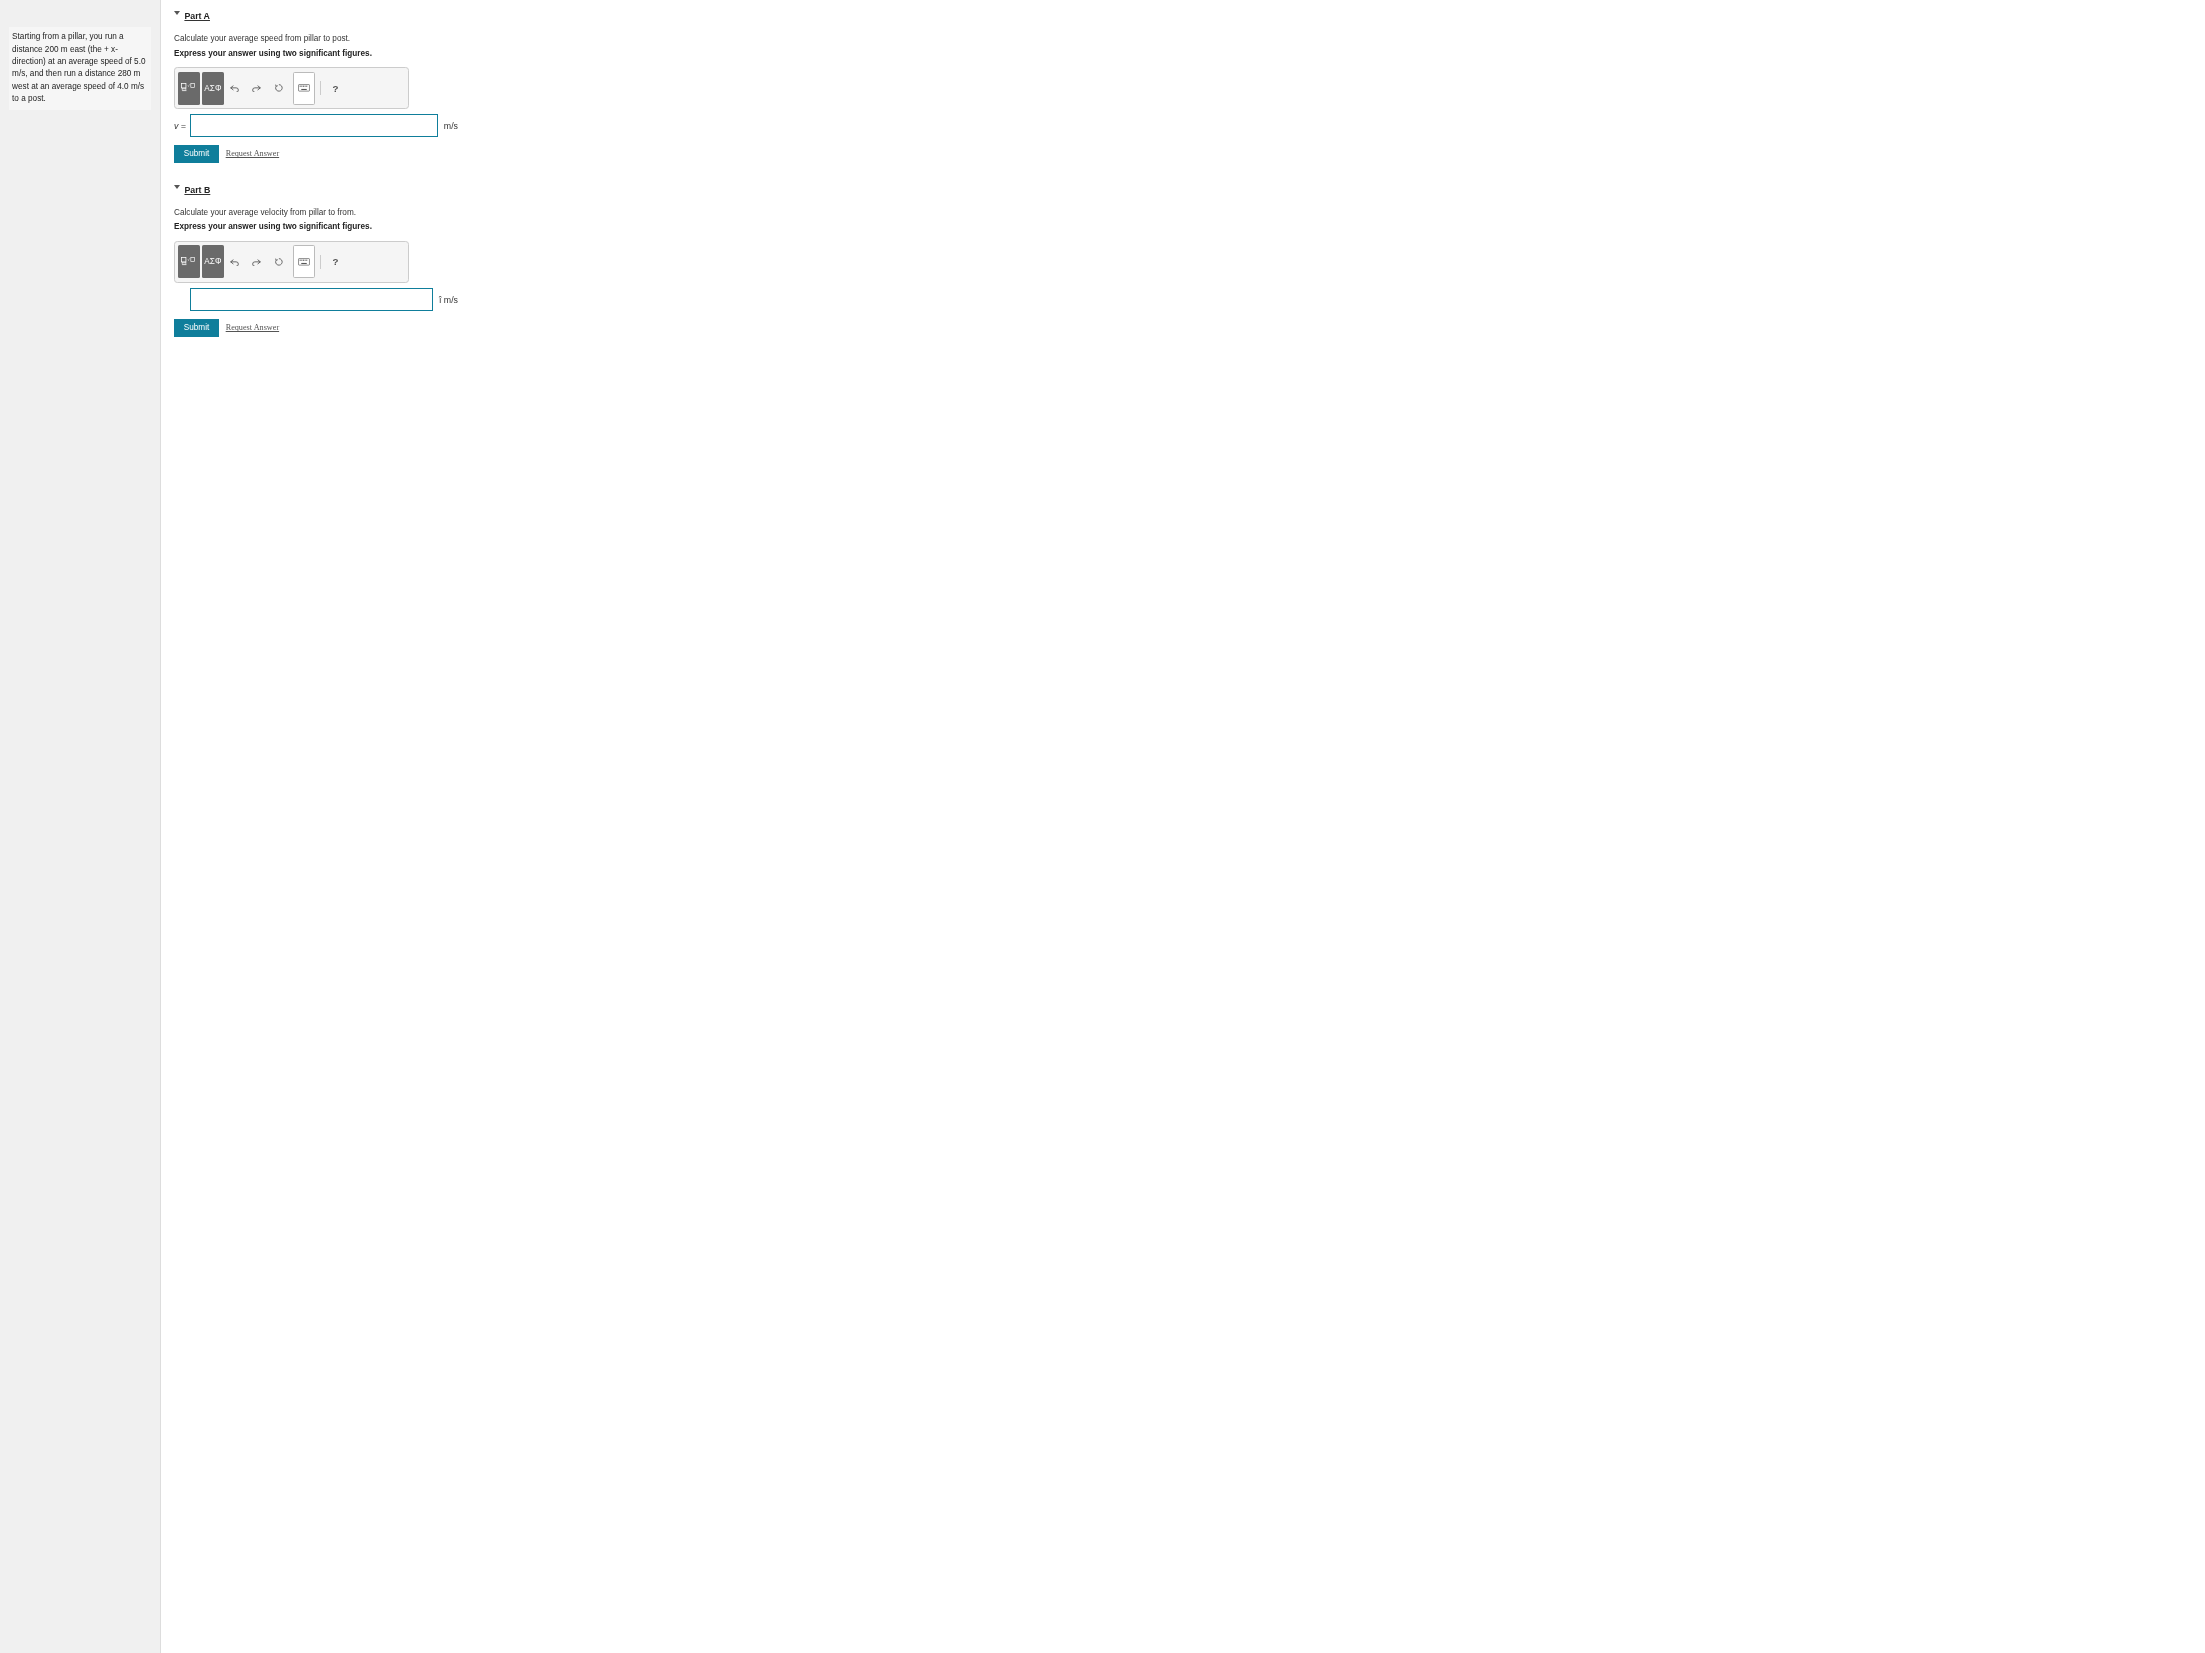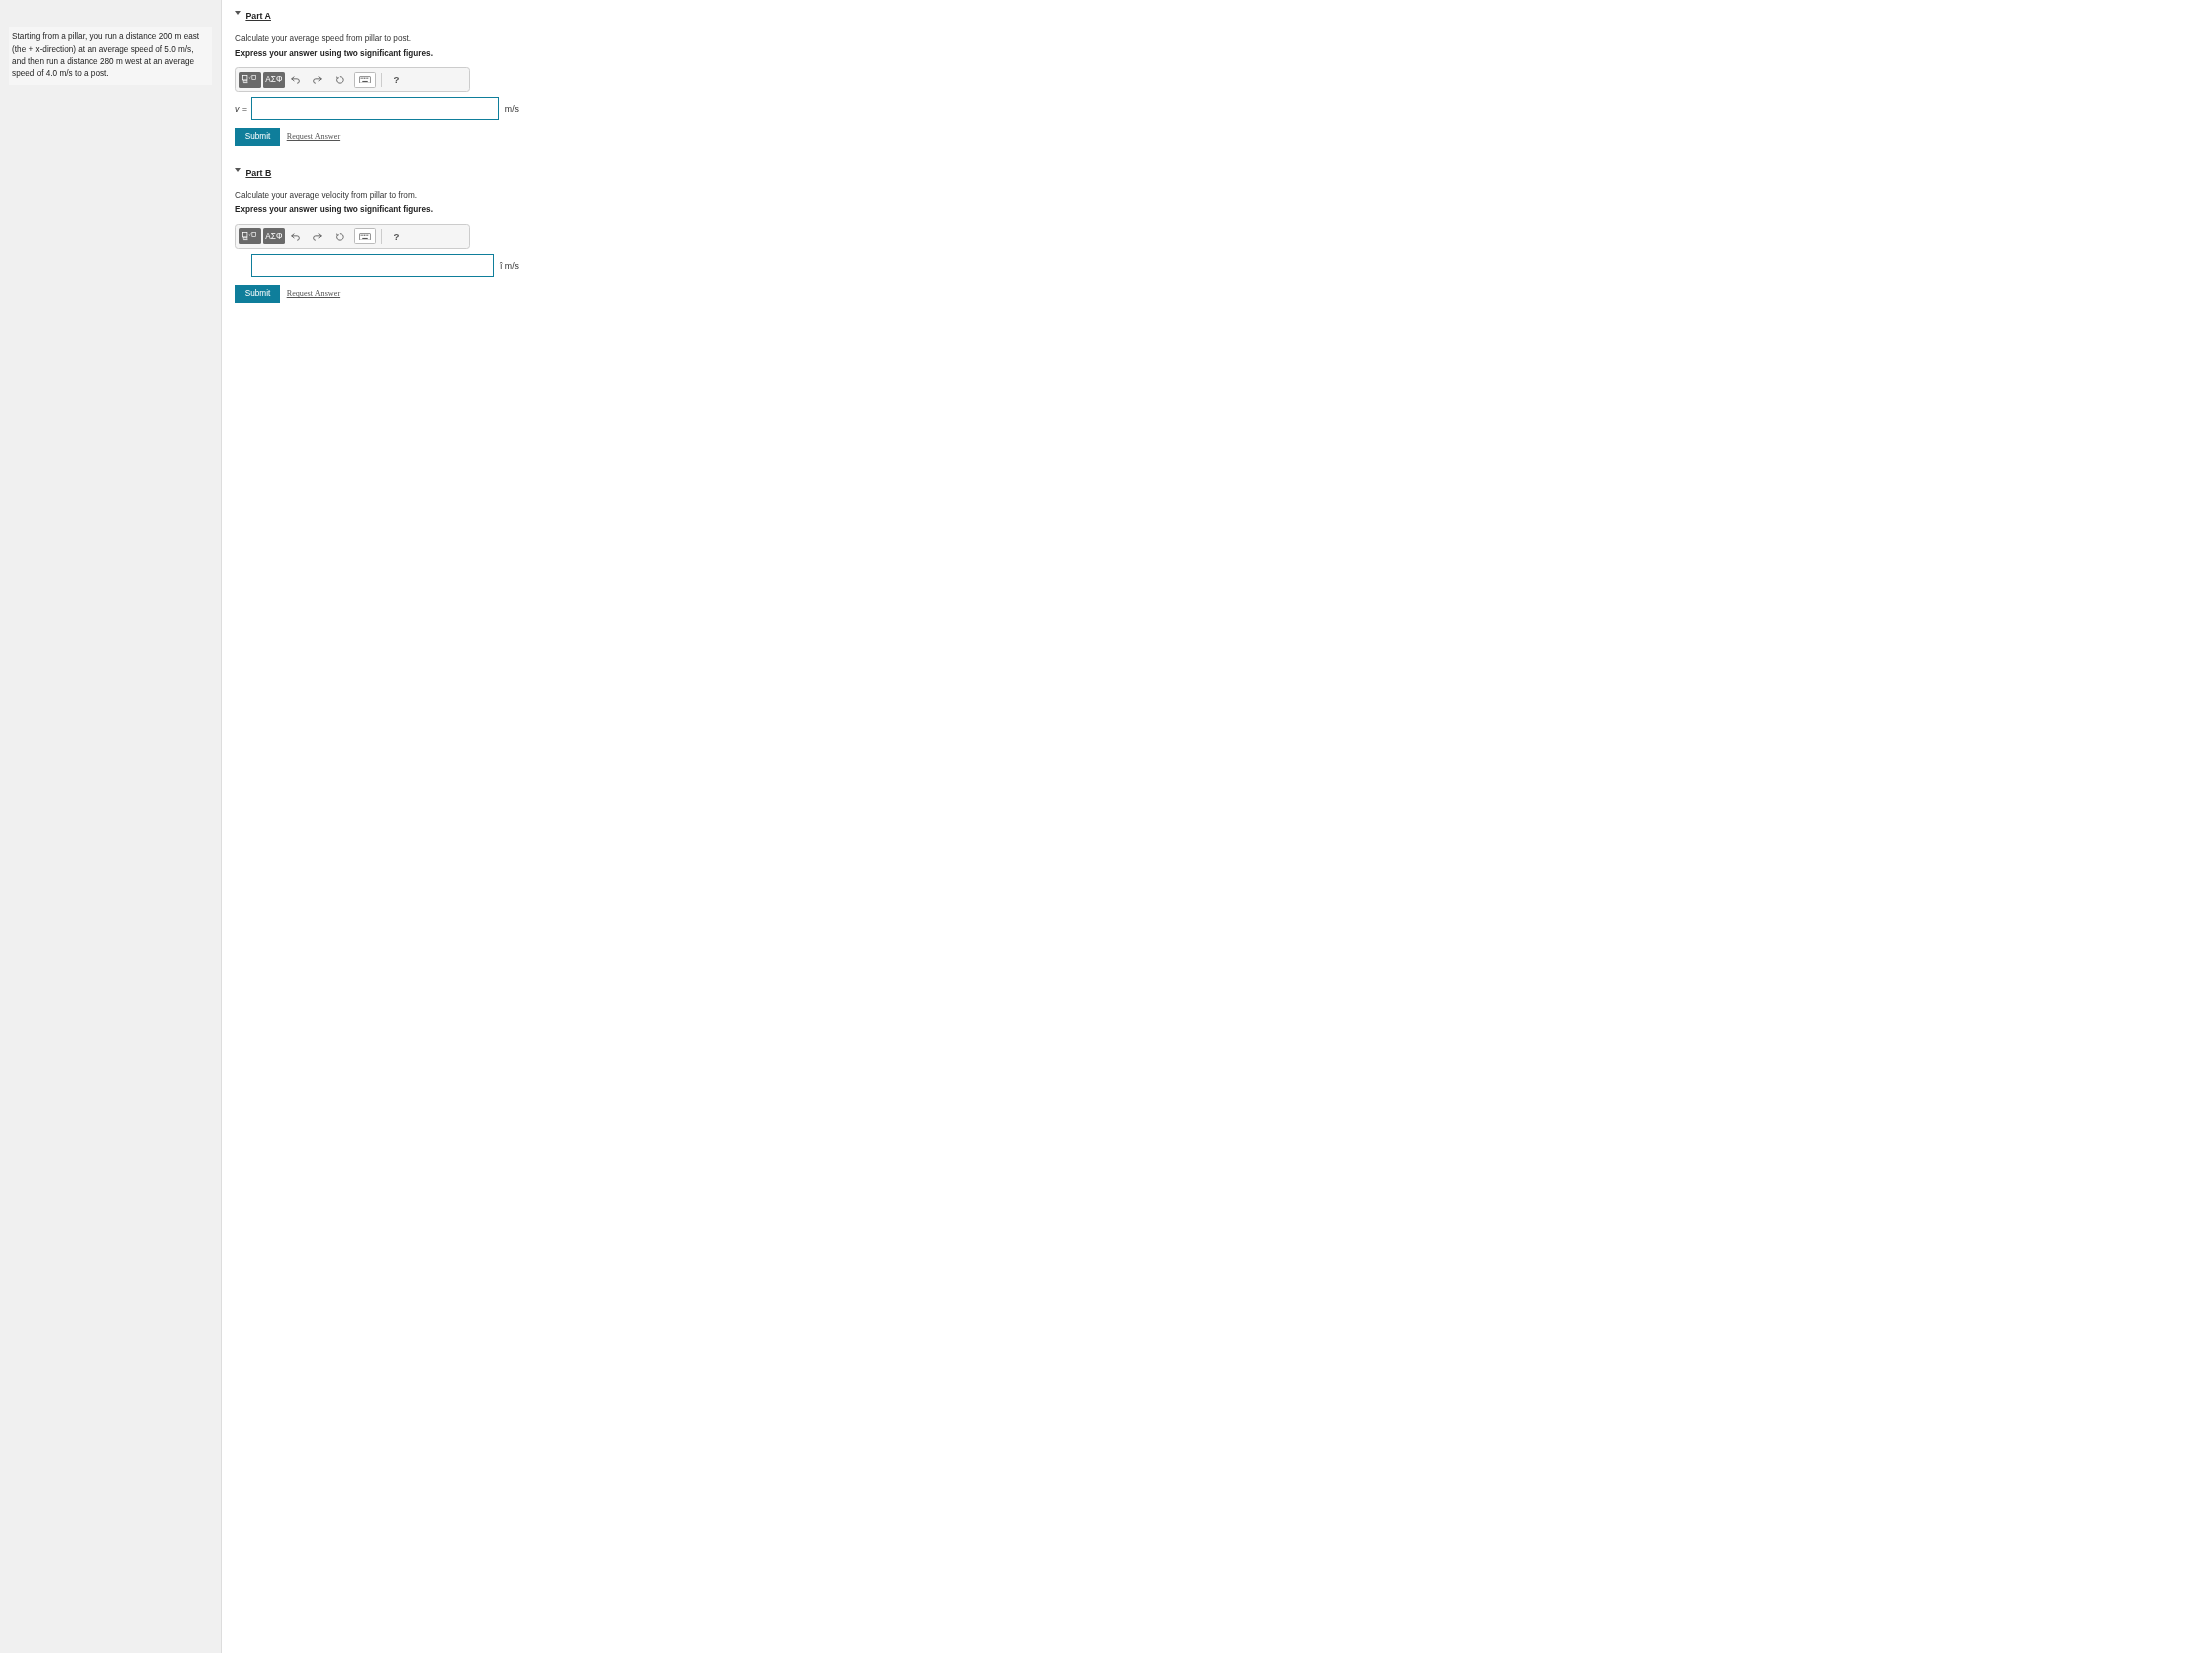--- a/index.html
+++ b/index.html
@@ -5,21 +5,21 @@
   * { box-sizing: border-box; margin: 0; padding: 0; }
   body {
     font-family: Arial, Helvetica, sans-serif;
     background: #f0f0f0;
     display: flex;
     min-height: 100vh;
     font-size: 8.2px;
     color: #333;
   }
   .left-panel {
-    width: 221px;
+    width: 160px;
     padding: 27px 8.8px 8.8px 8.8px;
     flex-shrink: 0;
   }
   .problem-box {
     background: #f6f6f6;
     padding: 4.4px 3.3px;
     line-height: 1.5;
     font-size: 8.2px;
     color: #222;
   }
@@ -55,21 +55,21 @@
     align-items: center;
     gap: 0;
     padding: 3.3px;
     width: 235px;
     margin-bottom: 5.5px;
   }
   .tool-btn {
     display: flex;
     align-items: center;
     justify-content: center;
-    height: 16px;
+    height: 33px;
     min-width: 22px;
     border: none;
     background: transparent;
     cursor: pointer;
     color: #555;
     font-size: 8.2px;
   }
   .tool-btn.group1 {
     background: #6a6a6a;
     color: #fff;

